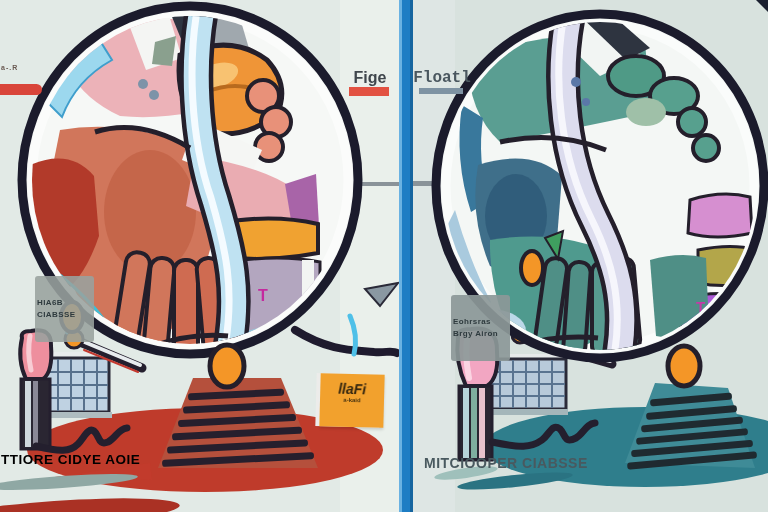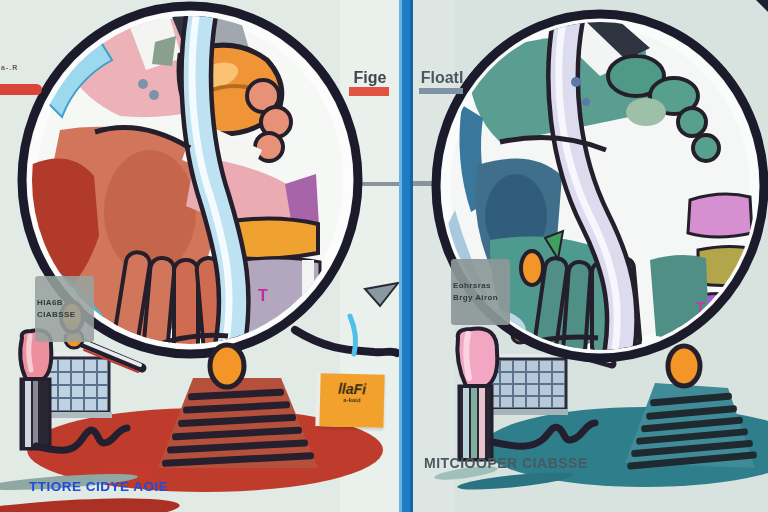--- a/index.html
+++ b/index.html
@@ -4,34 +4,34 @@
 <style>
   html,body{margin:0;padding:0;}
   body{width:768px;height:512px;overflow:hidden;font-family:"Liberation Sans",sans-serif;background:#e2eae6;}
   .stage{position:relative;width:768px;height:512px;}
   .stage svg{position:absolute;left:0;top:0;}
   .ovl{position:absolute;z-index:5;}
   .corner-scribble{left:1px;top:64px;font-size:7px;color:#6a5a52;filter:blur(.3px);letter-spacing:1px;font-weight:700;}
   .corner-bar{left:0;top:84px;width:42px;height:11px;background:#d9453a;border-radius:0 6px 6px 0;}
   .legend{width:60px;text-align:center;font-size:16px;font-weight:700;filter:blur(.35px);}
   .legend-left{left:340px;top:69px;color:#3f464c;}
-  .legend-right{left:412px;top:69px;color:#4a575f;}
+  .legend-right{left:412px;top:69px;color:#4a575f;font-family:Liberation Mono, monospace;}
   .swatch{height:9px;}
   .swatch-left{left:349px;top:87px;width:40px;background:#e25242;}
   .swatch-right{left:419px;top:88px;width:44px;height:6px;background:#7e93a3;}
   .side-box{width:55px;padding:21px 2px;border-radius:3px;font-size:8px;font-weight:700;line-height:12px;
             color:#2e3a3e;filter:blur(.4px);letter-spacing:.4px;margin-left:35px;}
   .side-box-left{left:0;top:276px;background:rgba(152,162,158,.88);}
-  .side-box-right{left:416px;top:259px;background:rgba(140,152,152,.92);}
+  .side-box-right{left:416px;top:295px;background:rgba(140,152,152,.92);}
   .note{left:320px;top:374px;width:64px;height:53px;background:#f2a12d;transform:rotate(1.5deg);
         box-shadow:-4px 0 0 #ececea, 0 2px 3px rgba(0,0,0,.15);text-align:center;}
   .note-title{margin-top:7px;font-size:14px;font-weight:700;font-style:italic;color:#33250f;filter:blur(.25px);}
   .note-sub{font-size:6px;font-weight:700;color:#4a3410;filter:blur(.3px);}
   .caption{font-size:13.5px;font-weight:700;letter-spacing:.5px;filter:blur(.3px);white-space:nowrap;}
-  .caption-left{left:1px;top:479px;color:#1d4ed8;margin-left:28px;}
+  .caption-left{left:1px;top:452px;color:#000000;}
   .caption-right{left:424px;top:455px;color:#49595f;font-size:14px;}
 </style>
 </head>
 <body>
 
 <div class="stage">
 <svg width="768" height="512" viewBox="0 0 768 512">
   <defs>
     <clipPath id="clipL">
           <ellipse cx="190" cy="180" rx="158" ry="164"></ellipse>

